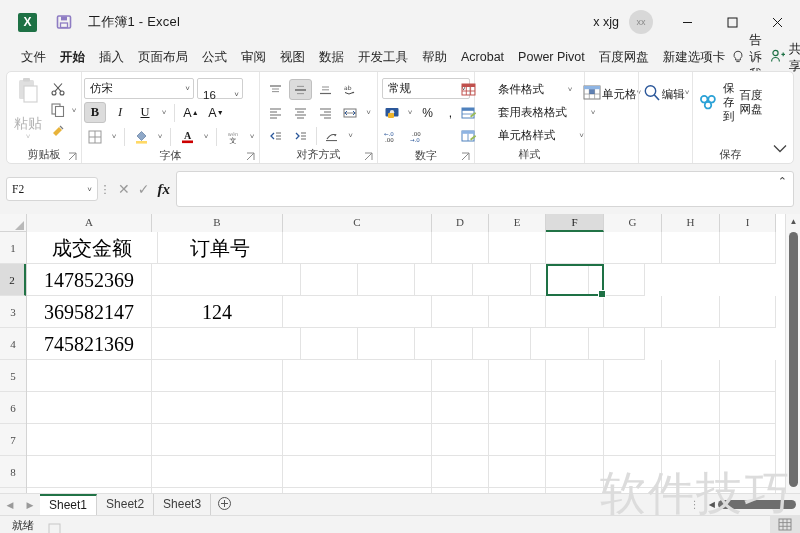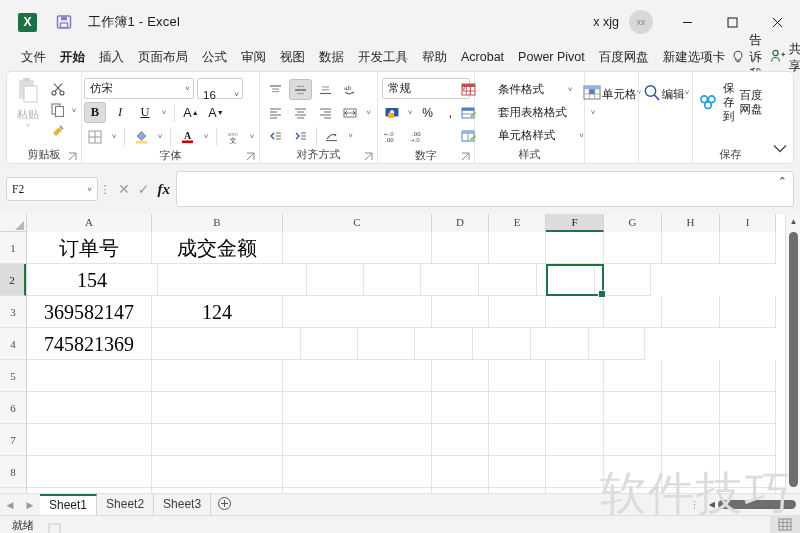--- a/index.html
+++ b/index.html
@@ -105,21 +105,21 @@
   .dlg-launcher svg { display:block; }
 
   
   .grp-clip { width: 74px; }
   .clip-inner { display: flex; align-items: flex-start; padding-top: 1px; }
   .paste-btn {
     width: 38px; display: flex; flex-direction: column; align-items: center;
     opacity: .45;
   }
   .paste-glyph { width: 26px; height: 30px; }
-  .paste-label { font-size: 11px; color: #555; margin-top: 0px; }
+  .paste-label { font-size: 14px; color: #555; margin-top: 8px; }
   .paste-caret { font-size: 8px; color: #777; line-height: 7px; }
   .clip-small { display: flex; flex-direction: column; gap: 1px; padding-top: 2px; }
   .csrow { display: flex; align-items: center; height: 20px; }
   .csicon { width: 22px; height: 19px; display:flex; align-items:center; justify-content:center; }
   .caret { font-size: 8px; color: #666; width: 10px; text-align: center; }
 
   
   .grp-font { width: 178px; }
   .fgrid { display: flex; flex-direction: column; gap: 3px; padding-top: 2px; }
   .frow { display: flex; align-items: center; gap: 3px; }
@@ -872,32 +872,32 @@
       <div class="rowhdr">6</div>
       <div class="rowhdr">7</div>
       <div class="rowhdr">8</div>
       <div class="rowhdr">9</div>
       <div class="rowhdr">10</div>
 
     </div>
 
     <div class="cells">
       <div class="crow">
+        <div class="cell hdrtxt" style="width:131px">成交金额</div>
         <div class="cell hdrtxt" style="width:125px">订单号</div>
-        <div class="cell hdrtxt" style="width:131px">成交金额</div>
         <div class="cell" style="width:149px"></div>
         <div class="cell" style="width:57px"></div>
         <div class="cell" style="width:57px"></div>
         <div class="cell" style="width:58px"></div>
         <div class="cell" style="width:58px"></div>
         <div class="cell" style="width:58px"></div>
         <div class="cell" style="width:56px"></div>
       </div>
       <div class="crow">
-        <div class="cell" style="width:131px">154</div>
+        <div class="cell" style="width:125px">147852369</div>
         <div class="cell" style="width:149px"></div>
         <div class="cell" style="width:57px"></div>
         <div class="cell" style="width:57px"></div>
         <div class="cell" style="width:58px"></div>
         <div class="cell" style="width:58px"></div>
         <div class="cell" style="width:58px"></div>
         <div class="cell" style="width:56px"></div>
       </div>
       <div class="crow">
         <div class="cell" style="width:125px">369582147</div>

